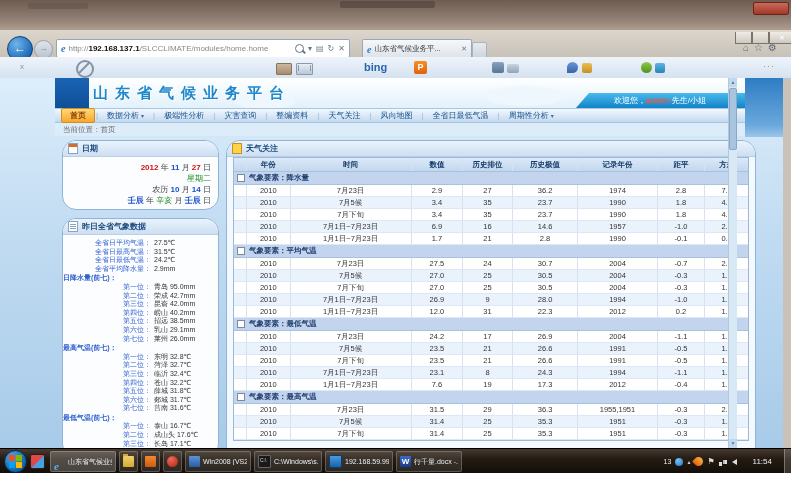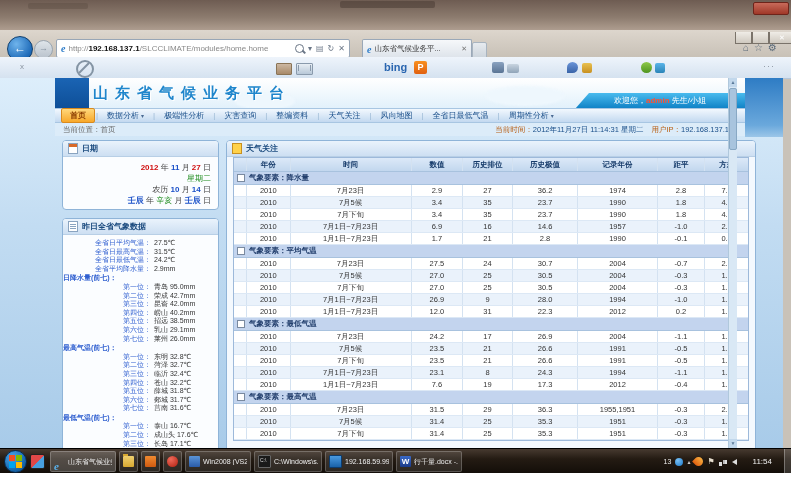--- a/index.html
+++ b/index.html
@@ -38,21 +38,21 @@
   .chrome-right span{margin-left:5px;}
 
   .bingbar{position:absolute;left:0;top:57px;width:791px;height:21px;
     background:linear-gradient(180deg,#eef4fb,#d5e2f0);border-bottom:1px solid #b4c6da;}
   .bb-x{position:absolute;left:20px;top:5px;color:#8a94a0;font-size:8px;}
   .bb-slash{position:absolute;left:76px;top:3px;width:14px;height:14px;border:2px solid #8494a4;border-radius:50%;}
   .bb-slash::after{content:"";position:absolute;left:-1px;top:5px;width:14px;height:2px;background:#8494a4;transform:rotate(-45deg);}
   .bb-photo{position:absolute;left:276px;top:6px;width:14px;height:10px;background:linear-gradient(#cdb8a2,#a88a6a);border:1px solid #8a7456;border-radius:1px;}
   .bb-mail{position:absolute;left:296px;top:6px;width:15px;height:10px;background:linear-gradient(#e8eef4,#b8c8d8);border:1px solid #8a9aac;border-radius:1px;}
   .bb-mail::after{content:"";position:absolute;left:1px;top:1px;width:11px;height:6px;border-left:1px solid #8a9aac;border-right:1px solid #8a9aac;transform:rotate(0);}
-  .bing-logo{position:absolute;left:384px;top:4px;font-size:11px;font-weight:bold;color:#2a66b0;letter-spacing:0px;}
+  .bing-logo{position:absolute;left:364px;top:4px;font-size:11px;font-weight:bold;color:#2a66b0;letter-spacing:0px;}
   .bing-badge{position:absolute;left:414px;top:4px;width:13px;height:13px;background:linear-gradient(#f89020,#e06010);border-radius:2px;color:#fff;font-size:9px;font-weight:bold;text-align:center;line-height:13px;}
   .bb-cam1{position:absolute;left:492px;top:5px;width:12px;height:11px;background:linear-gradient(#8aa2c0,#5a7494);border-radius:2px;}
   .bb-cam2{position:absolute;left:507px;top:7px;width:12px;height:9px;background:linear-gradient(#c8d4e0,#90a4b8);border-radius:2px;}
   .bb-pal1{position:absolute;left:567px;top:5px;width:11px;height:11px;background:linear-gradient(#6a94d8,#3a64a8);border-radius:50% 50% 50% 0;}
   .bb-pal2{position:absolute;left:582px;top:6px;width:10px;height:10px;background:linear-gradient(#e8c050,#c89020);border-radius:2px;}
   .bb-grn1{position:absolute;left:641px;top:5px;width:11px;height:11px;background:linear-gradient(#8ec84a,#4e9420);border-radius:50%;}
   .bb-grn2{position:absolute;left:655px;top:6px;width:10px;height:10px;background:linear-gradient(#5ab4e8,#2a84b8);border-radius:2px;}
   .bb-dots{position:absolute;left:763px;top:4px;color:#8a94a0;font-size:9px;letter-spacing:1px;}
 
   
@@ -81,21 +81,21 @@
   .nav-item{padding:1px 8px;white-space:nowrap;cursor:pointer;}
   .nav-item.active{background:linear-gradient(180deg,#ffd87c,#f8a82a);border:1px solid #d98a1e;border-radius:2px;color:#8a3c00;font-weight:bold;}
   .nav-sep{color:#9ab8d4;margin:0 1px;}
   .caret{font-size:6px;margin-left:2px;color:#4a6a94;}
 
   .crumbbar{position:absolute;left:55px;top:45px;width:690px;height:13px;background:#dcecf9;
     display:flex;align-items:center;font-size:7.5px;color:#666;box-sizing:border-box;padding:0 8px;}
   .crumb-right{margin-left:auto;white-space:nowrap;}
   .st-lbl{color:#b85c10;} .st-val{color:#1a4f8a;margin-right:8px;}
 
-  .panel{position:absolute;background:#fbfdff;border:1px solid #8fb4d8;border-radius:4px;box-sizing:border-box;overflow:hidden;}
+  .panel{position:absolute;background:#fbfdff;border:1px solid #8fb4d8;border-radius:14px;box-sizing:border-box;overflow:hidden;}
   .panel-head{height:15px;background:linear-gradient(180deg,#eaf3fc,#cddff2);border-bottom:1px solid #b8cfe6;
     display:flex;align-items:center;font-size:8px;font-weight:bold;color:#1a4a7e;padding-left:5px;}
   .p-ico{width:8px;height:9px;background:#fff;border:1px solid #8aa4c0;margin-right:4px;position:relative;}
   .p-ico.cal::before{content:"";position:absolute;left:0;top:0;width:8px;height:3px;background:#d86a2a;}
   .p-ico.doc::before{content:"";position:absolute;left:1px;top:2px;width:6px;height:1px;background:#8aa4c0;box-shadow:0 2px 0 #8aa4c0,0 4px 0 #8aa4c0;}
   .p-ico.star{background:#ffd24a;border-color:#c89020;}
 
   .date-panel{left:62px;top:62px;width:157px;height:70px;}
   .date-body{padding:5px 7px 0 0;text-align:right;font-size:8px;line-height:11px;color:#444;}
   .d-red{color:#d01010;font-weight:bold;} .d-blue{color:#1a50c8;font-weight:bold;} .d-green{color:#1a8a1a;}
@@ -249,23 +249,20 @@
         <span class="nav-sep">|</span>
         <span class="nav-item"><span>风向地图</span></span>
         <span class="nav-sep">|</span>
         <span class="nav-item"><span>全省日最低气温</span></span>
         <span class="nav-sep">|</span>
         <span class="nav-item"><span>周期性分析</span><span class="caret">▾</span></span>
       </div>
 
     <div class="crumbbar">
       <span>当前位置：首页</span>
-      <span class="crumb-right">
-        <span class="st-lbl">当前时间：</span><span class="st-val">2012年11月27日 11:14:31 星期二</span><span class="st-lbl">用户IP：</span><span class="st-val">192.168.137.1</span>
-      </span>
     </div>
 
     <div class="panel date-panel">
       <div class="panel-head">
         <span class="p-ico cal"></span>
         <span>日期</span>
       </div>
       <div class="date-body">
         <div>
           <span class="d-red">2012</span> <span>年</span>

